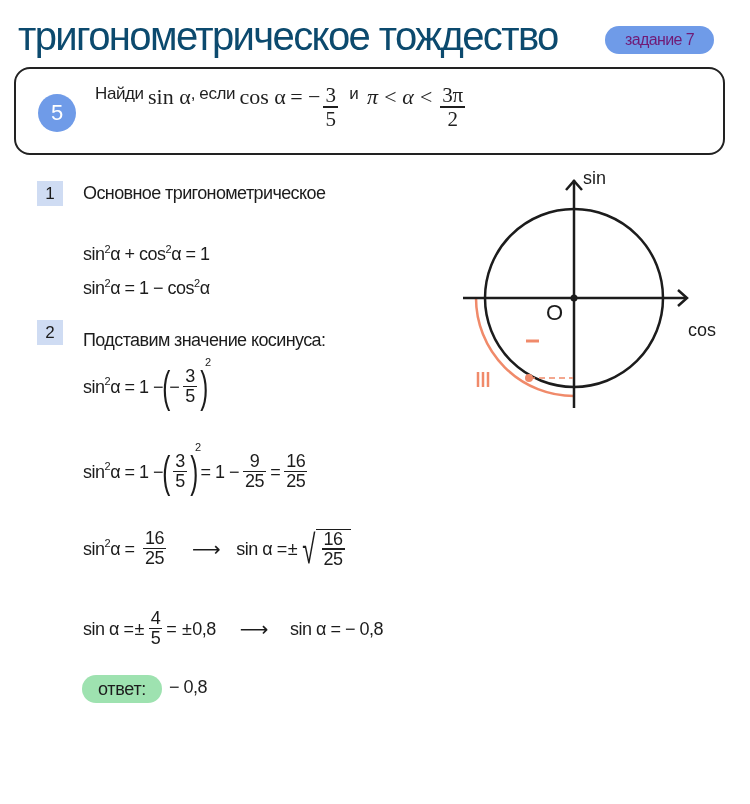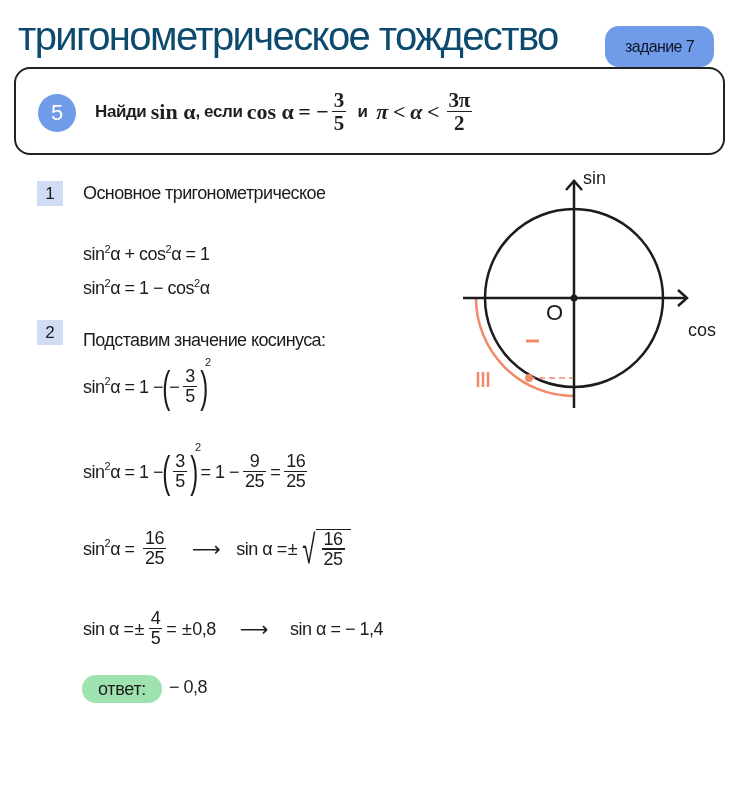--- a/index.html
+++ b/index.html
@@ -5,40 +5,39 @@
     * { margin: 0; padding: 0; box-sizing: border-box; }
     html, body { width: 750px; height: 804px; background: #ffffff; overflow: hidden; }
     body { position: relative; font-family: "Liberation Sans", "DejaVu Sans", sans-serif; color: #1f1f1f; }
 
     .title {
       position: absolute; left: 18px; top: 14px;
       font-size: 40px; letter-spacing: -1.6px; color: #0c4a6e; font-weight: 400;
       white-space: nowrap;
     }
     .task-badge {
-      position: absolute; left: 605px; top: 26px; width: 109px; height: 41px;
+      position: absolute; left: 605px; top: 26px; width: 109px; height: 28px;
       background: #6f9be8; border-radius: 14px;
-      font-size: 16px; letter-spacing: -0.6px; color: #0f172a;
+      font-size: 16px; letter-spacing: -0.6px; color: #701a75;
       display: flex; align-items: center; justify-content: center;
     }
 
     .problem-box {
       position: absolute; left: 14px; top: 67px; width: 711px; height: 88px;
       border: 2px solid #222; border-radius: 16px; background: #fff;
     }
     .problem-num {
       position: absolute; left: 38px; top: 94px; width: 38px; height: 38px;
       background: #6f9be8; border-radius: 50%; color: #fff;
       font-size: 22px; display: flex; align-items: center; justify-content: center;
     }
     .problem-text {
       position: absolute; left: 95px; top: 84px; height: 56px;
-      display: flex; align-items: center; gap: 0; font-size: 17px; letter-spacing: -0.4px;
+      display: flex; align-items: flex-start; gap: 0; font-size: 17px; letter-spacing: -0.4px;
       white-space: nowrap;
-      font-weight: bold;
     }
     .m { font-family: "Liberation Serif", "DejaVu Serif", serif; font-size: 22px; letter-spacing: 0; }
     .mi { font-family: "Liberation Serif", "DejaVu Serif", serif; font-style: italic; font-size: 22px; }
     .frac { display: inline-flex; flex-direction: column; align-items: center; vertical-align: middle; margin: 0 3px; }
     .frac .num { padding: 0 2px; line-height: 1.05; }
     .frac .bar { width: 100%; height: 1.5px; background: #1f1f1f; }
     .frac .den { padding: 0 2px; line-height: 1.1; }
     .problem-text .frac { font-family: "Liberation Serif", "DejaVu Serif", serif; font-size: 21px; }
 
     .step-badge {
@@ -189,21 +188,21 @@
   <span class="pm">±</span>
   <span class="frac">
     <span class="num">4</span>
     <span class="bar"></span>
     <span class="den">5</span>
   </span>
   <span>=</span>&nbsp;
   <span class="pm">±</span>
   <span>0,8</span>
   <span class="arrow" style="margin-left:24px; margin-right:22px;">⟶</span>
-  <span>sin α = − 1,4</span>
+  <span>sin α = − 0,8</span>
 </div>
 
 <div class="answer-badge">ответ:</div>
 <div class="answer-value">− 0,8</div>
 
 <svg class="circle-svg" width="290" height="270" viewBox="0 0 290 270">
 
   <path d="M 26 138 A 98 98 0 0 0 124 236" fill="none" stroke="#f08a6a" stroke-width="2.5"></path>
 
   <circle cx="124" cy="138" r="89" fill="none" stroke="#1c1c1c" stroke-width="2.5"></circle>

